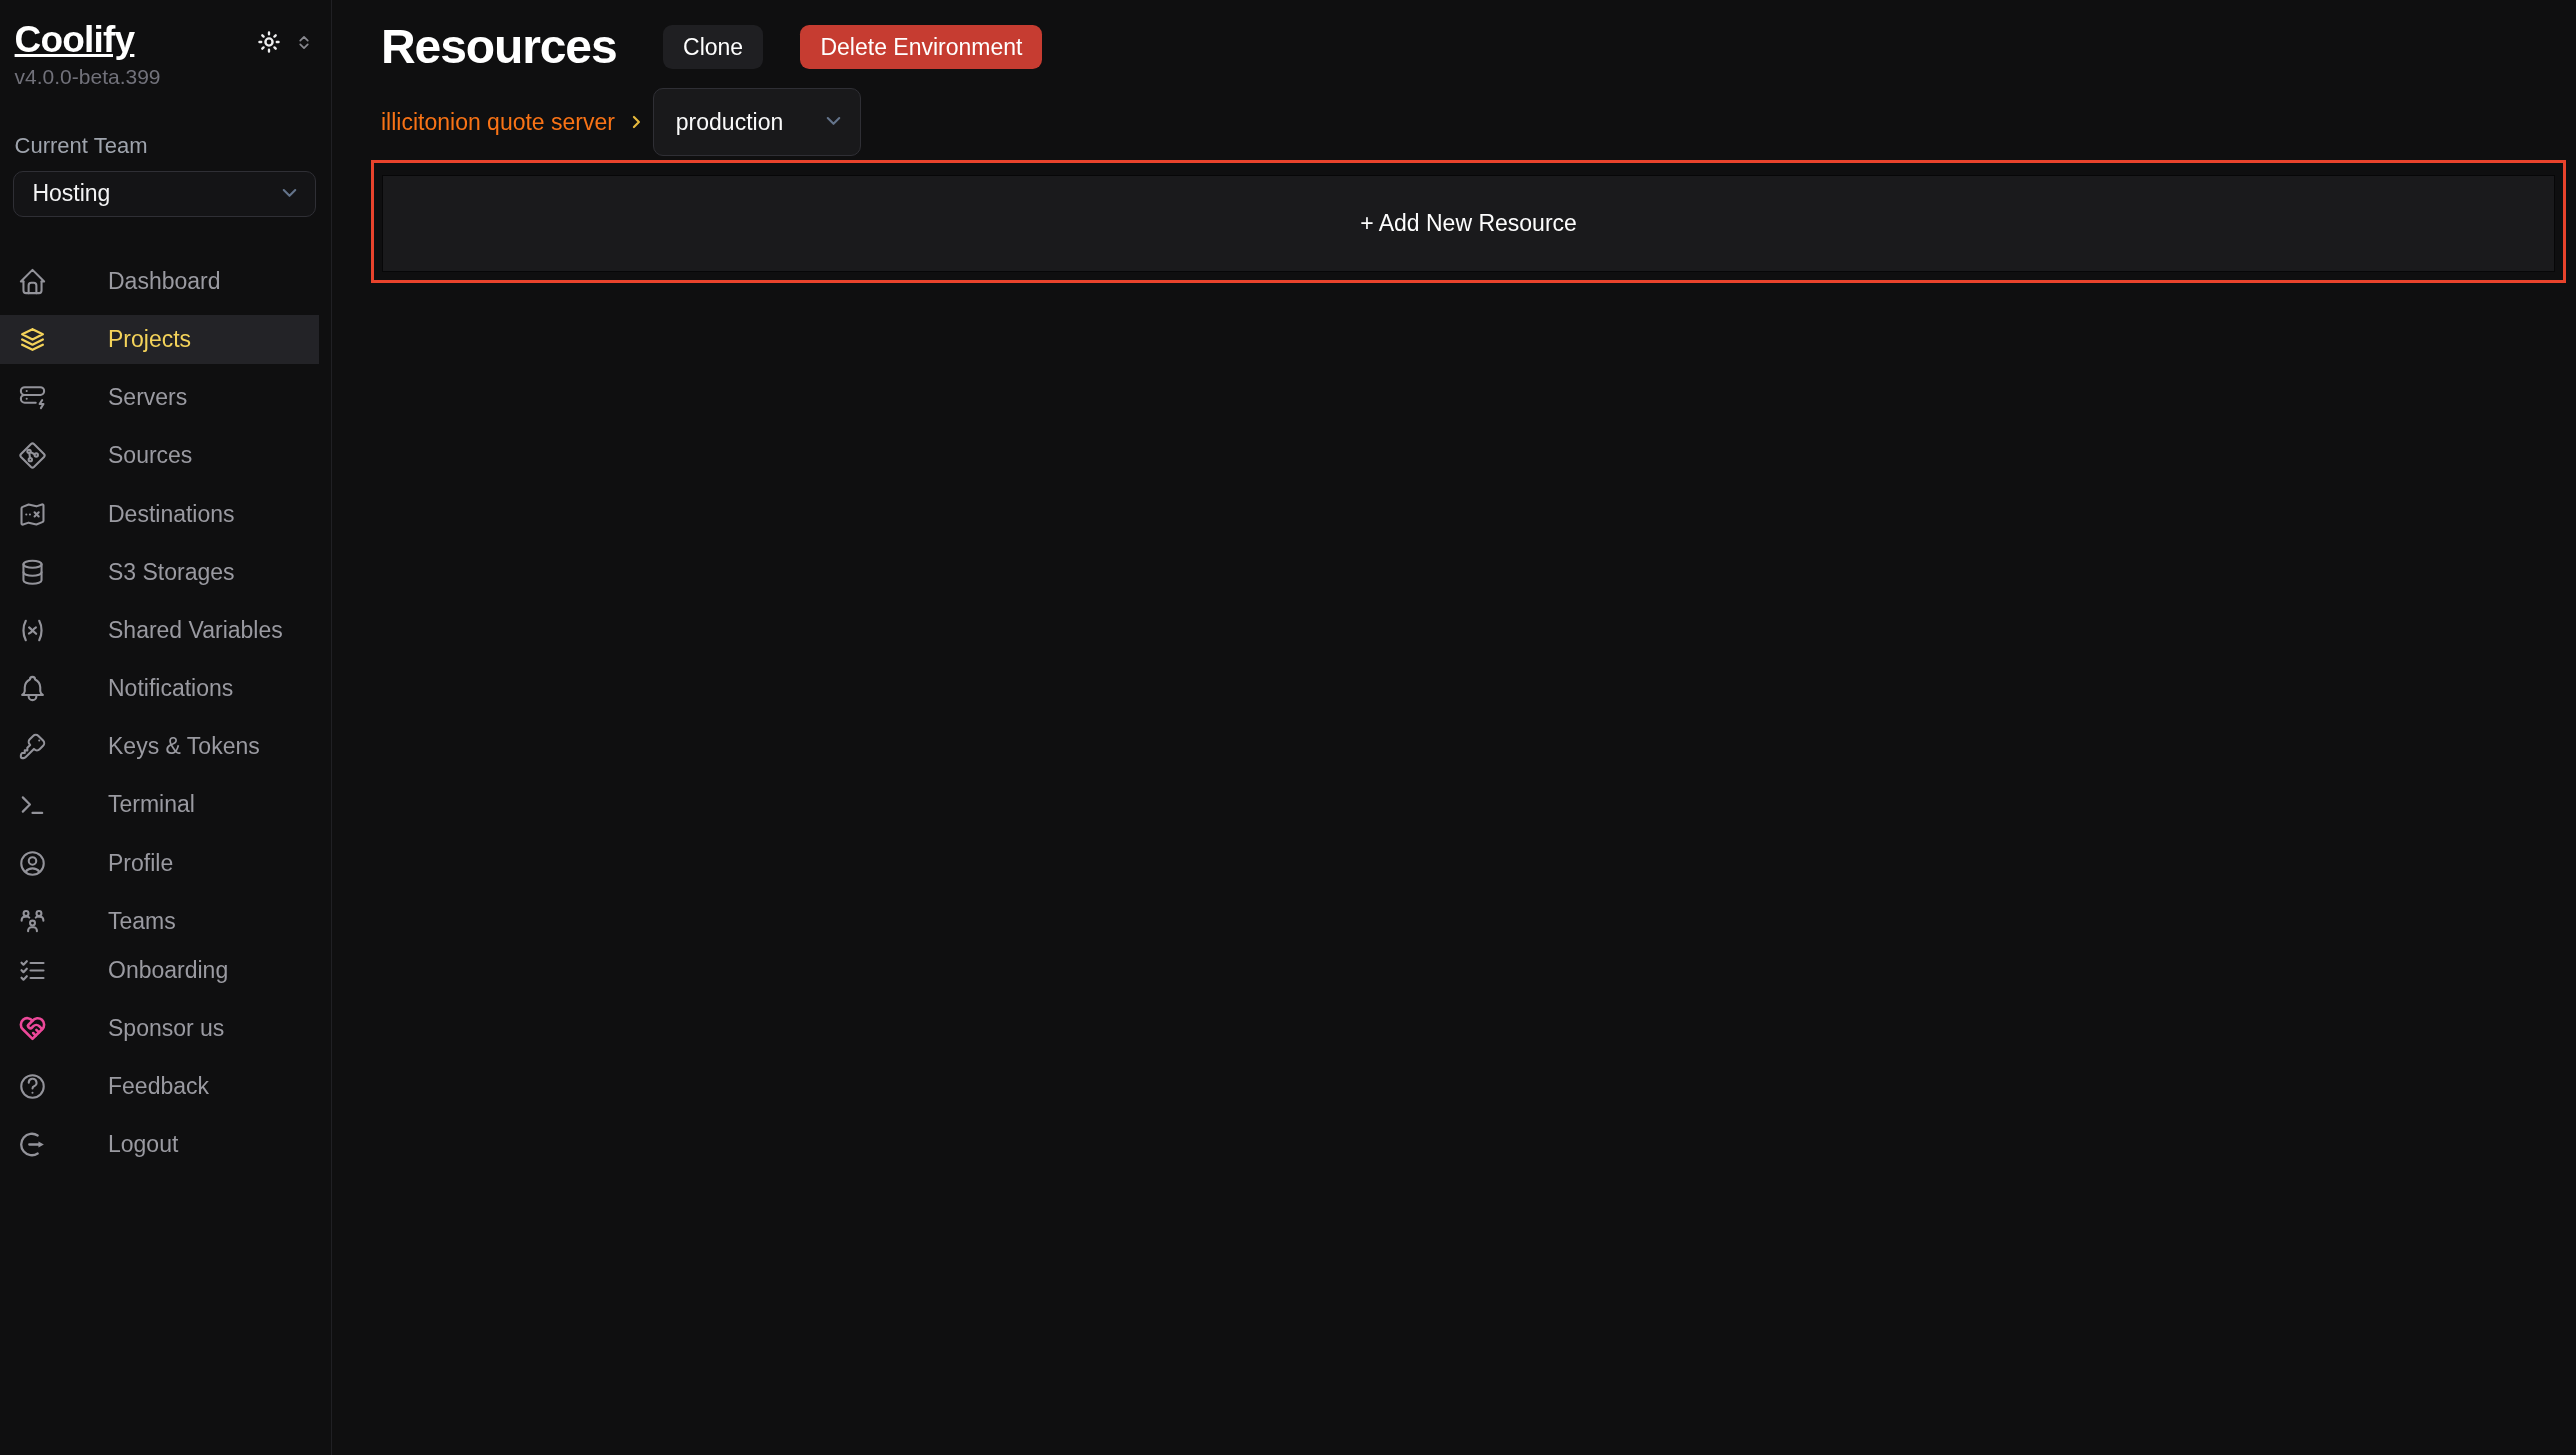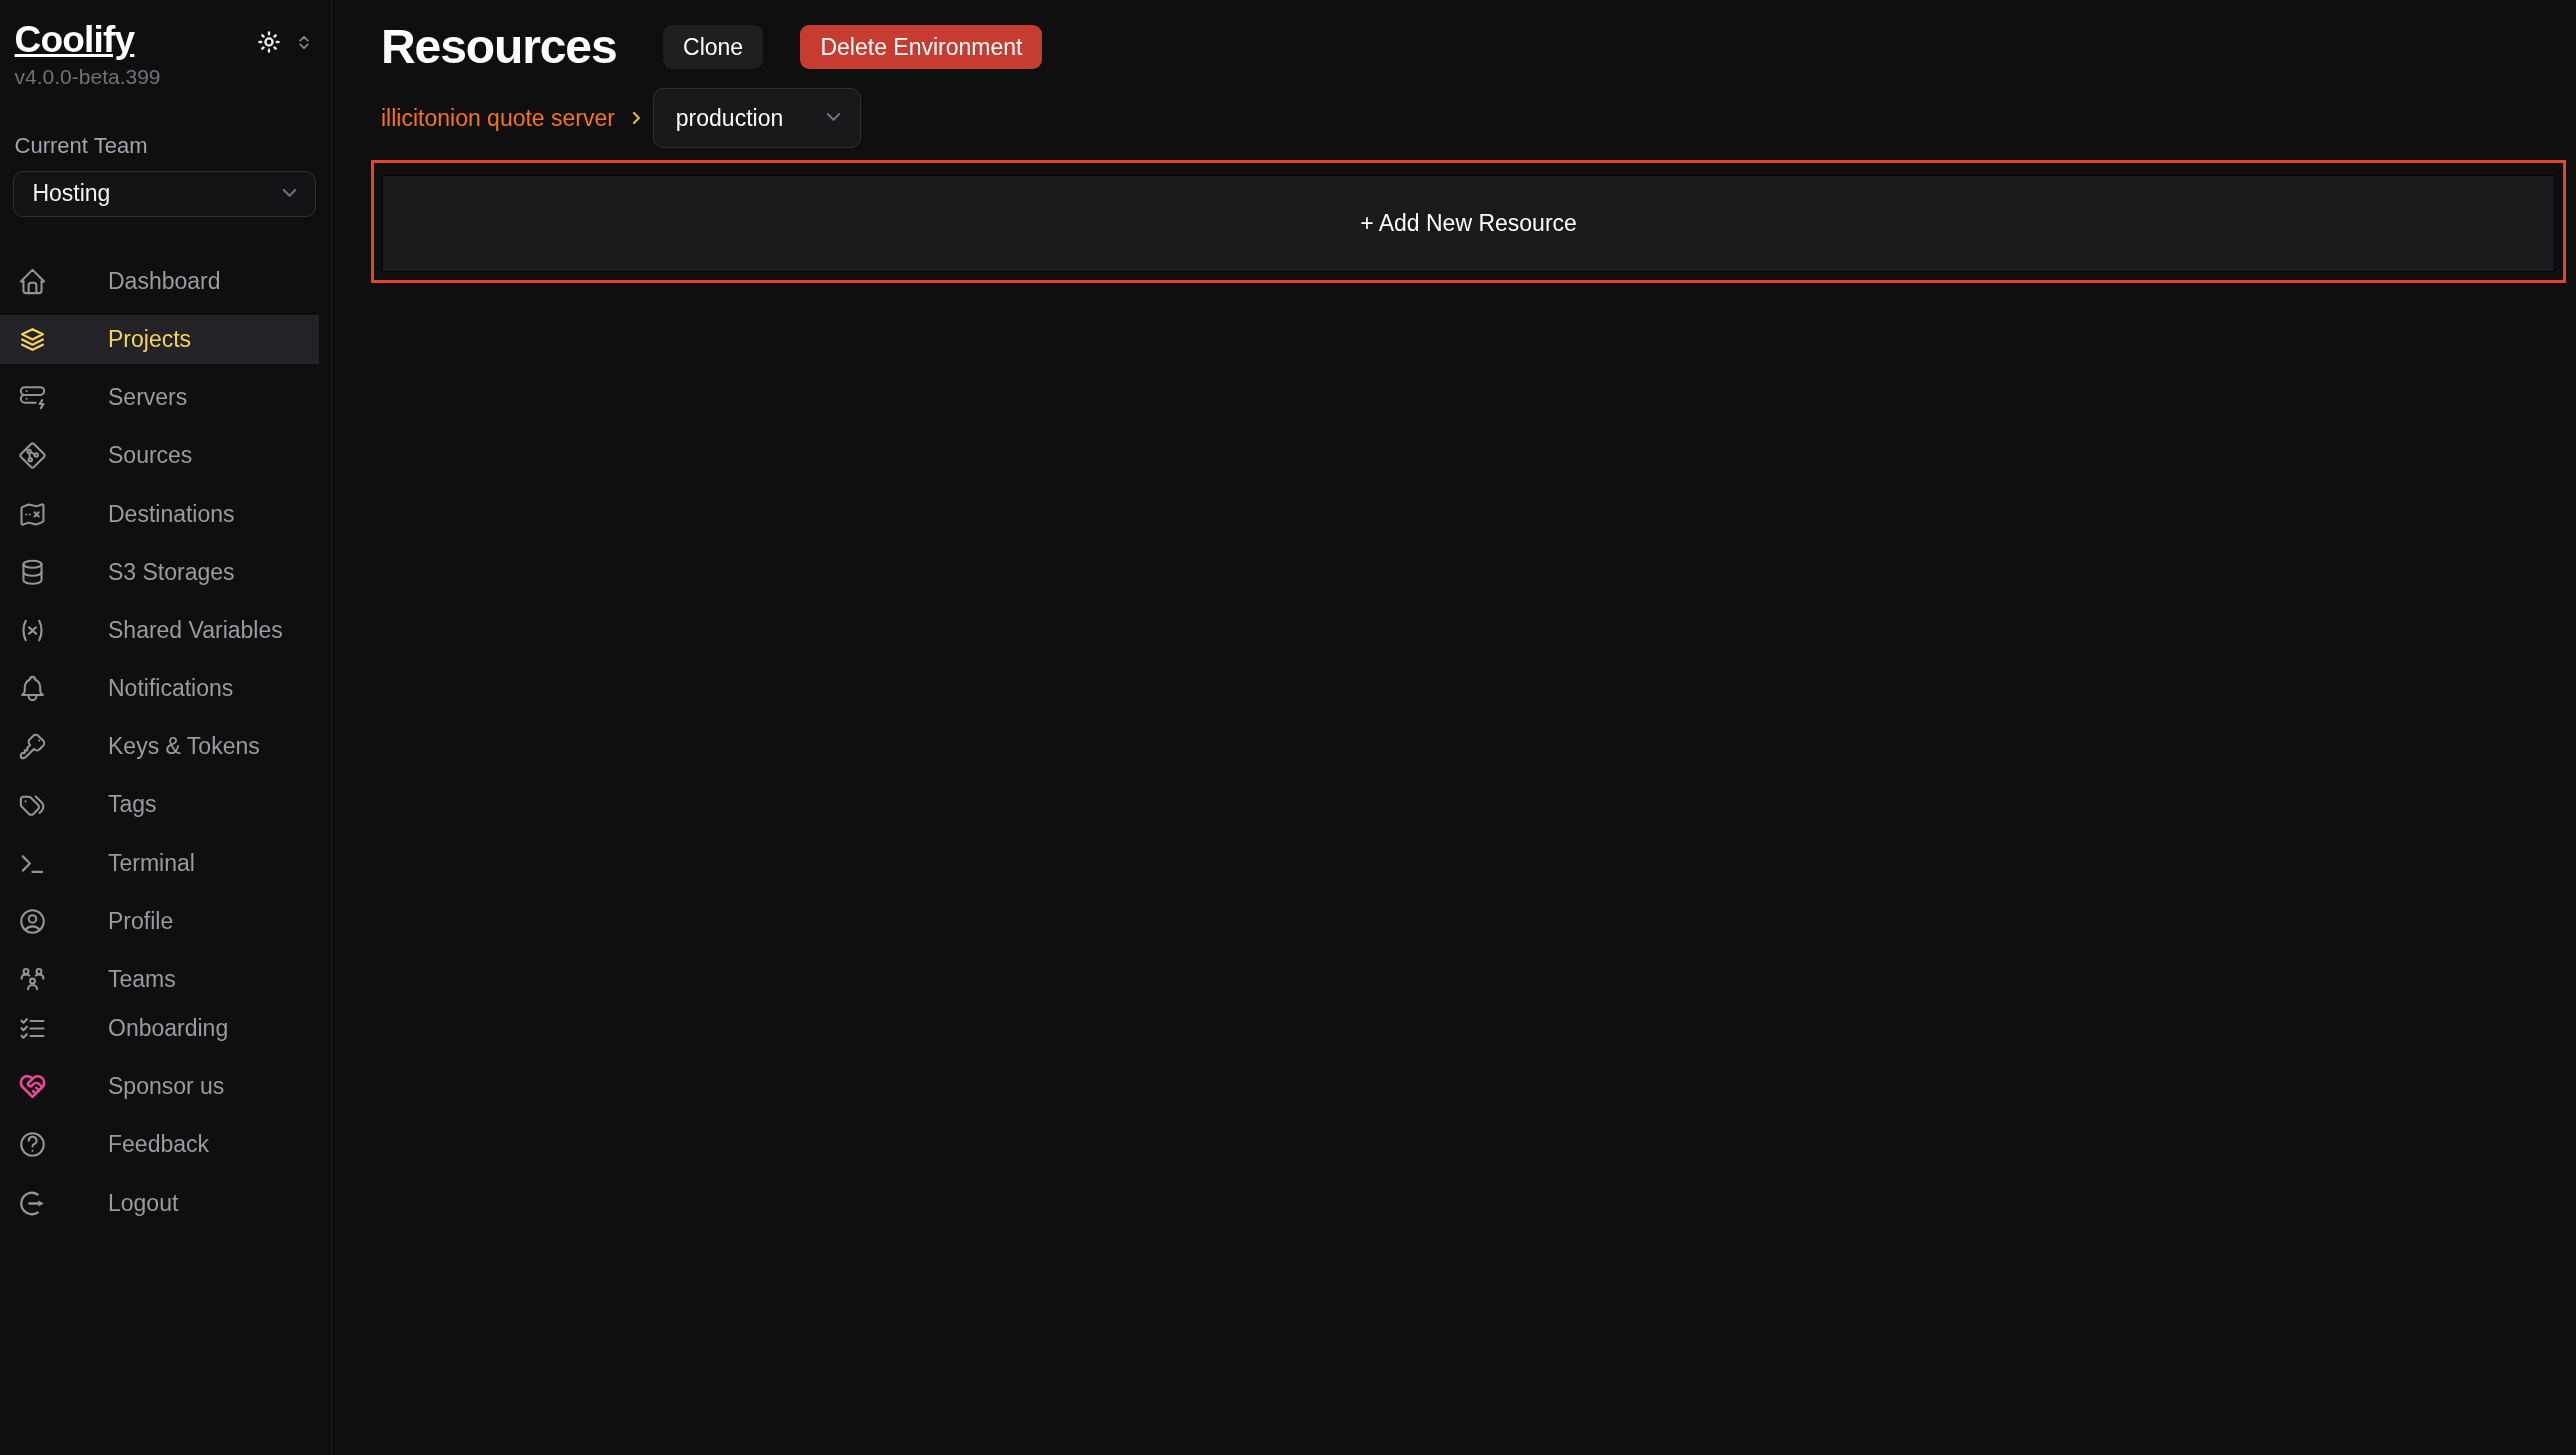--- a/index.html
+++ b/index.html
@@ -58,21 +58,21 @@
   .page-title{font-size:48px;font-weight:700;letter-spacing:-1.1px;margin:0;line-height:1;}
   .btn{height:44px;display:inline-flex;align-items:center;border-radius:9.2px;
     font-size:23px;padding:0 20px;cursor:pointer;border:none;color:var(--white);
     font-family:inherit;}
   .btn-clone{background:var(--clone-bg);margin-left:21.5px;}
   .btn-danger{background:var(--danger-red);margin-left:12.3px;}
   .breadcrumb{display:flex;align-items:center;margin:17px 0 0 48px;}
   .crumb-project{font-size:23px;color:#f97316;cursor:pointer;}
   .crumb-sep{margin:0 7.7px 0 10.7px;display:flex;align-items:center;color:var(--crumb-yellow);}
   .env-select{
-    height:60px;min-width:208px;border:1.5px solid var(--select-border);
+    height:68px;min-width:208px;border:1.5px solid var(--select-border);
     border-radius:10px;background:var(--env-select-bg);display:flex;align-items:center;
     justify-content:space-between;padding:0 15.3px 0 21.5px;cursor:pointer;
   }
   .env-select .val{font-size:23px;color:#fafafa;margin-right:31px;}
 
   .annotation-box{
     position:absolute;left:38px;top:160px;width:2195px;height:123px;
     border:3.8px solid var(--annotation-red);
   }
   .add-resource-panel{
@@ -211,30 +211,20 @@
           <span class="ic">
             <svg viewBox="0 0 24 24" fill="none" stroke="currentColor" stroke-width="1.6" stroke-linecap="round" stroke-linejoin="round">
               <path d="M16.6 3.8l3.6 3.6a2.9 2.9 0 0 1 0 4.1l-2.7 2.7a2.9 2.9 0 0 1-4.1 0l-.3-.3l-6.5 6.5a2 2 0 0 1-1.4.6H3.9a.9.9 0 0 1-.9-.9v-1.3a2 2 0 0 1 .6-1.4l.4-.4h2v-2h2v-2l2.2-2.2l-.3-.3a2.9 2.9 0 0 1 0-4.1l2.6-2.6a2.9 2.9 0 0 1 4.1 0z"></path>
               <path d="M17.2 7.4h.01"></path>
             </svg>
           </span>
           <span>Keys &amp; Tokens</span>
         </li>
         <li>
           <span class="ic">
-            <svg viewBox="0 0 24 24" fill="none" stroke="currentColor" stroke-width="1.6" stroke-linecap="round" stroke-linejoin="round">
-              <path d="M3 8v4.2a2 2 0 0 0 .6 1.4l5.7 5.7a2.4 2.4 0 0 0 3.4 0l3.6-3.6a2.4 2.4 0 0 0 0-3.4L10.6 6.6A2 2 0 0 0 9.2 6H5a2 2 0 0 0-2 2z"></path>
-              <path d="M17.5 18.5l1.5-1.5a4.8 4.8 0 0 0 0-6.8L14.5 5.7"></path>
-              <path d="M6.6 9.6h.01"></path>
-            </svg>
-          </span>
-          <span>Tags</span>
-        </li>
-        <li>
-          <span class="ic">
             <svg viewBox="0 0 24 24" fill="none" stroke="currentColor" stroke-width="1.7" stroke-linecap="round" stroke-linejoin="round">
               <path d="M4.5 6.5L10 12l-5.5 5.5"></path>
                 <path d="M12 18.5h7.5"></path>
             </svg>
           </span>
           <span>Terminal</span>
         </li>
         <li>
           <span class="ic">
             <svg viewBox="0 0 24 24" fill="none" stroke="currentColor" stroke-width="1.6" stroke-linecap="round" stroke-linejoin="round">

